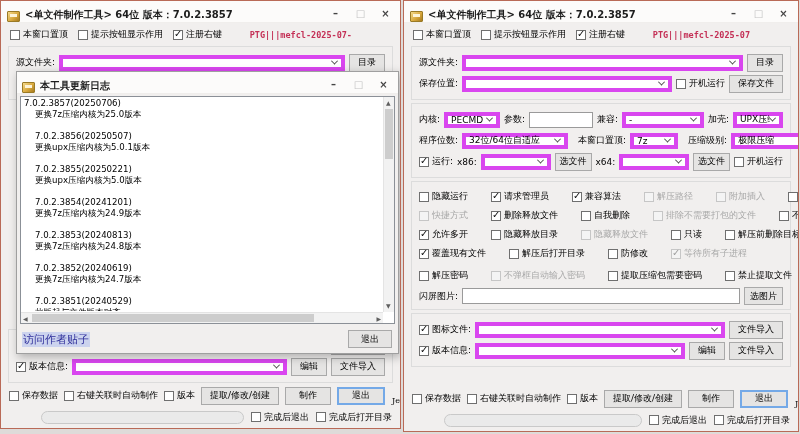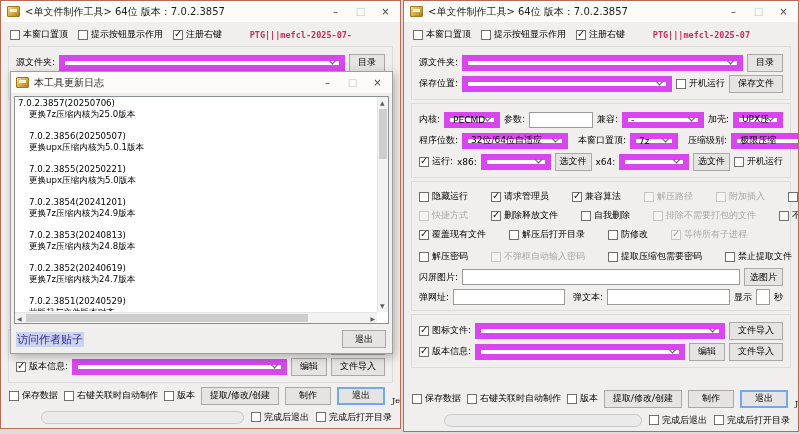--- a/index.html
+++ b/index.html
@@ -6,37 +6,37 @@
   html,body { width:800px; height:434px; }
   body {
     position:relative; overflow:hidden; background:#dedbd9;
     font-family:"DejaVu Sans","Liberation Sans",sans-serif;
     font-size:9px; color:#000;
   }
   .window { position:absolute; background:#f1efee; border:1px solid #b96a57; overflow:hidden; }
   #win-left  { left:0;  top:0; width:401px; height:429px; }
   #win-right { left:403px; top:0; width:396px; height:432px; }
 
-  .titlebar { height:22px; background:#fcfbfa; display:flex; align-items:center; padding:0 2px 0 6px; gap:5px; border-bottom:1px solid #f0eeec; }
+  .titlebar { height:22px; background:#fcfbfa; display:flex; align-items:flex-end; padding:0 2px 0 6px; gap:5px; border-bottom:1px solid #f0eeec;font-weight:bold; }
   .appicon { width:13px; height:11px; flex:none; position:relative; background:linear-gradient(135deg,#f3d98c 0%,#d9a93e 55%,#a87b1f 100%); border:1px solid #9a7a25; border-radius:1px; }
   .appicon::after { content:""; position:absolute; left:2px; top:2px; width:7px; height:3px; background:#fdf4d9; }
   .title { font-size:10px; color:#1d1d1d; white-space:nowrap; }
   .caps { margin-left:auto; display:flex; }
   .cap { width:25px; height:18px; display:flex; align-items:center; justify-content:center; font-size:10px; color:#444; }
   .cap.max { color:#c2c2c2; }
 
   .checksrow { display:flex; align-items:center; gap:10px; padding:5px 8px 2px 9px; }
   .badge { margin-left:auto; margin-right:40px; font-family:"DejaVu Sans Mono","Liberation Mono",monospace; font-weight:bold; font-size:8.5px; color:#c43056; white-space:nowrap; }
 
   .group { border:1px solid #dcdcdc; margin:3px 7px; padding:4px 7px; }
   .row { display:flex; align-items:center; gap:4px; margin:2px 0; height:19px; }
   .row.slim { height:16px; margin:1px 0; }
   .lab { white-space:nowrap; flex:none; }
 
-  .combo { flex:1; height:16px; border:6px solid #d946ef; background:#fff; display:flex; align-items:center; justify-content:space-between; padding:0 4px 0 3px; min-width:0; }
+  .combo { flex:1; height:16px; border:4px solid #d946ef; background:#fff; display:flex; align-items:center; justify-content:space-between; padding:0 4px 0 3px; min-width:0; }
   .combo .val { overflow:hidden; white-space:nowrap; }
   .chev { width:5px; height:5px; border-right:1.2px solid #4a4a4a; border-bottom:1.2px solid #4a4a4a; transform:rotate(45deg) translate(-1px,-1px); flex:none; }
 
   .btn { height:18px; border:1px solid #a9a9a9; background:#e5e4e3; padding:0 8px; display:inline-flex; align-items:center; justify-content:center; white-space:nowrap; flex:none; }
   .btn.focus { border:2px solid #74a9e7; padding:0 13px; }
 
   .input { height:16px; border:1px solid #9a9a9a; background:#fff; flex:1; min-width:0; font:inherit; padding:0 2px; }
   .input.w-url { flex:none; width:112px; }
   .input.tiny { flex:none; width:14px; }
 
@@ -56,21 +56,21 @@
   .w-method { flex:none; width:48px; }
   .w-level  { flex:none; width:86px; }
 
   .win-bottom { position:absolute; left:0; right:0; bottom:3px; }
   .bottomrow { display:flex; align-items:center; gap:6px; padding:0 8px; margin-bottom:4px; }
   .about { text-align:center; line-height:1.05; margin-left:1px; white-space:nowrap; }
   .about .l2 { font-size:8px; font-family:"DejaVu Serif","Liberation Serif",serif; }
   .progressrow { display:flex; align-items:center; gap:7px; padding:0 8px; height:16px; }
   .pbar { flex:1; height:13px; margin-left:32px; background:#eaeaea; border:1px solid #c9c9c9; border-radius:7px; }
 
-  .dialog { position:absolute; left:9px; top:70px; width:383px; height:283px; background:#f1efee; border:1px solid #9f9f9f; box-shadow:2px 3px 9px rgba(0,0,0,.28); z-index:5; }
+  .dialog { position:absolute; left:15px; top:70px; width:383px; height:283px; background:#f1efee; border:1px solid #9f9f9f; box-shadow:2px 3px 9px rgba(0,0,0,.28); z-index:5; }
   .dialog .titlebar { padding-left:5px; }
   .logbox { position:relative; margin:2px 3px 0 3px; height:228px; border:1px solid #8b9097; background:#fff; overflow:hidden; }
   .log { position:absolute; left:3px; top:1px; right:13px; bottom:12px; font-size:8.6px; line-height:11px; white-space:pre; overflow:hidden; font-family:inherit; }
   .vscroll { position:absolute; top:0; right:0; bottom:11px; width:11px; background:#f2f2f2; border-left:1px solid #e4e4e4; }
   .vthumb { position:absolute; top:12px; left:1px; right:1px; height:50px; background:#cdcdcd; }
   .hscroll { position:absolute; left:0; right:11px; bottom:0; height:11px; background:#f2f2f2; border-top:1px solid #e4e4e4; }
   .hthumb { position:absolute; left:11px; top:1px; bottom:1px; width:78%; background:#cdcdcd; }
   .sarrow { position:absolute; font-size:6px; color:#5e5e5e; line-height:1; }
   .sarrow.up { top:3px; left:2px; } .sarrow.down { bottom:3px; left:2px; }
   .sarrow.lft { left:2px; top:2.5px; } .sarrow.rgt { right:2px; top:2.5px; }
@@ -393,20 +393,42 @@
           <span>排除不需要打包的文件</span>
         </span>
       <span class="cb">
           <span class="box"></span>
           <span>不等待</span>
         </span>
     </div>
     <div class="optrow">
       <span class="cb checked">
           <span class="box"></span>
+          <span>允许多开</span>
+        </span>
+      <span class="cb">
+          <span class="box"></span>
+          <span>隐藏释放目录</span>
+        </span>
+      <span class="cb disabled">
+          <span class="box"></span>
+          <span>隐藏释放文件</span>
+        </span>
+      <span class="cb">
+          <span class="box"></span>
+          <span>只读</span>
+        </span>
+      <span class="cb">
+          <span class="box"></span>
+          <span>解压前删除目标文件夹</span>
+        </span>
+    </div>
+    <div class="optrow">
+      <span class="cb checked">
+          <span class="box"></span>
           <span>覆盖现有文件</span>
         </span>
       <span class="cb">
           <span class="box"></span>
           <span>解压后打开目录</span>
         </span>
       <span class="cb">
           <span class="box"></span>
           <span>防修改</span>
         </span>
@@ -435,29 +457,20 @@
       <span class="cb">
           <span class="box"></span>
           <span>变量</span>
         </span>
     </div>
     <div class="row slim" style="margin-top:4px;">
       <span class="lab">闪屏图片:</span>
       <input class="input" value="" style="">
       <span class="btn" style="padding:0 5px;">选图片</span>
     </div>
-    <div class="row slim" style="margin-top:4px;">
-      <span class="lab">弹网址:</span>
-      <input class="input w-url" value="" style="">
-      <span class="lab" style="margin-left:4px;">弹文本:</span>
-      <input class="input" value="" style="">
-      <span class="lab">显示</span>
-      <input class="input tiny" value="" style="">
-      <span class="lab">秒</span>
-    </div>
   </div>
 
   <div class="group">
     <div class="row">
       <span class="cb checked">
           <span class="box"></span>
           <span>图标文件:</span>
         </span>
       <span class="combo">
           <span class="val"></span>

